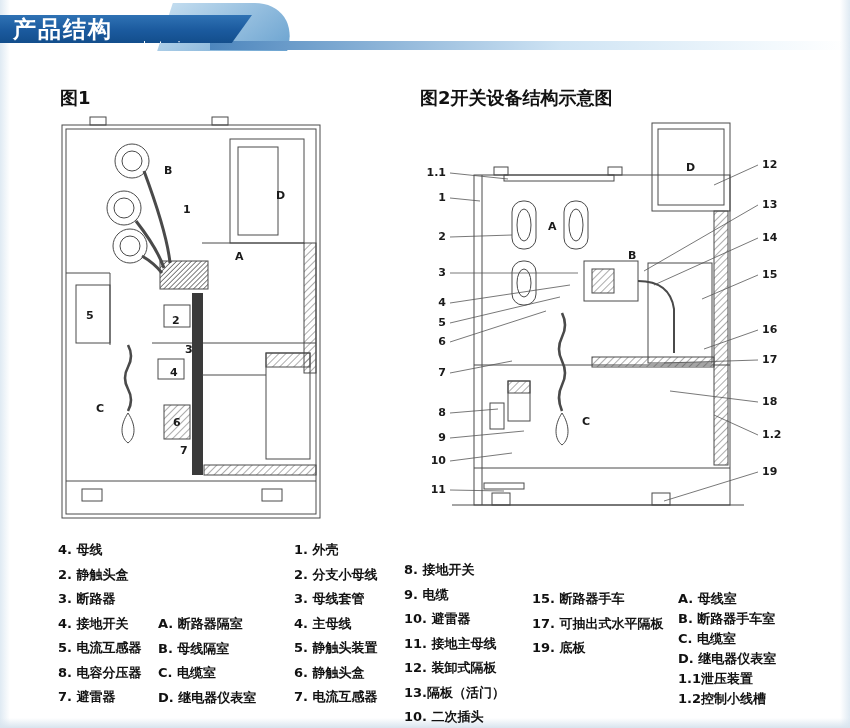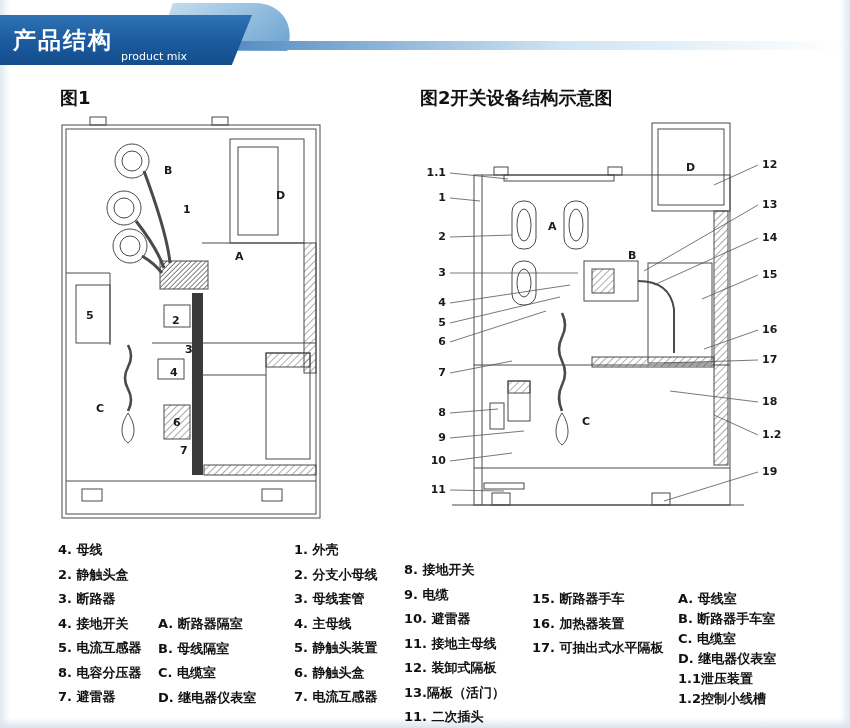--- a/index.html
+++ b/index.html
@@ -14,21 +14,21 @@
                 background:linear-gradient(to left,#dfeaf3,rgba(255,255,255,0)); }
   .edge-bottom{ position:absolute; left:0; right:0; bottom:0; height:10px;
                 background:linear-gradient(to top,#d8e4ee,rgba(255,255,255,0)); }
 
   
   .banner-swoosh { position:absolute; left:165px; top:3px; width:130px; height:48px;
                    background:linear-gradient(135deg,#c2dcef,#6ba3d0);
                    border-radius:0 48px 0 0; transform:skewX(-18deg); }
   .banner-stripe { position:absolute; left:210px; top:41px; right:0; height:9px;
                    background:linear-gradient(to right,#4d86bd,#cfe4f4 55%,#f3f9fd 88%,rgba(255,255,255,0)); }
-  .banner { position:absolute; left:0; top:15px; width:252px; height:50px;
+  .banner { position:absolute; left:0; top:15px; width:252px; height:28px;
             background:linear-gradient(180deg,#2f72b4 0%,#1b5a9e 55%,#134e8c 100%);
             clip-path:polygon(0 0,100% 0,92% 100%,0 100%);
             color:#fff; display:flex; align-items:center; padding-left:13px; }
   .banner .title { font-size:23px; font-weight:bold; letter-spacing:2px; }
   .banner .subtitle { font-size:11px; margin-left:8px; margin-top:32px; }
 
   
   .fig { position:absolute; }
   .fig1 { left:52px; top:86px; }
   .fig2 { left:412px; top:86px; }
@@ -261,26 +261,26 @@
     <div>6. 静触头盒</div>
     <div>7. 电流互感器</div>
   </div>
   <div class="lg col3">
     <div>8. 接地开关</div>
     <div>9. 电缆</div>
     <div>10. 避雷器</div>
     <div>11. 接地主母线</div>
     <div>12. 装卸式隔板</div>
     <div>13.隔板（活门）</div>
-    <div>11. 二次插头</div>
+    <div>10. 二次插头</div>
   </div>
   <div class="lg col4">
     <div>15. 断路器手车</div>
-    <div>16. 加热器装置</div>
     <div>17. 可抽出式水平隔板</div>
+    <div>19. 底板</div>
   </div>
   <div class="lg col5">
     <div>A. 母线室</div>
     <div>B. 断路器手车室</div>
     <div>C. 电缆室</div>
     <div>D. 继电器仪表室</div>
     <div>1.1泄压装置</div>
     <div>1.2控制小线槽</div>
   </div>
 

